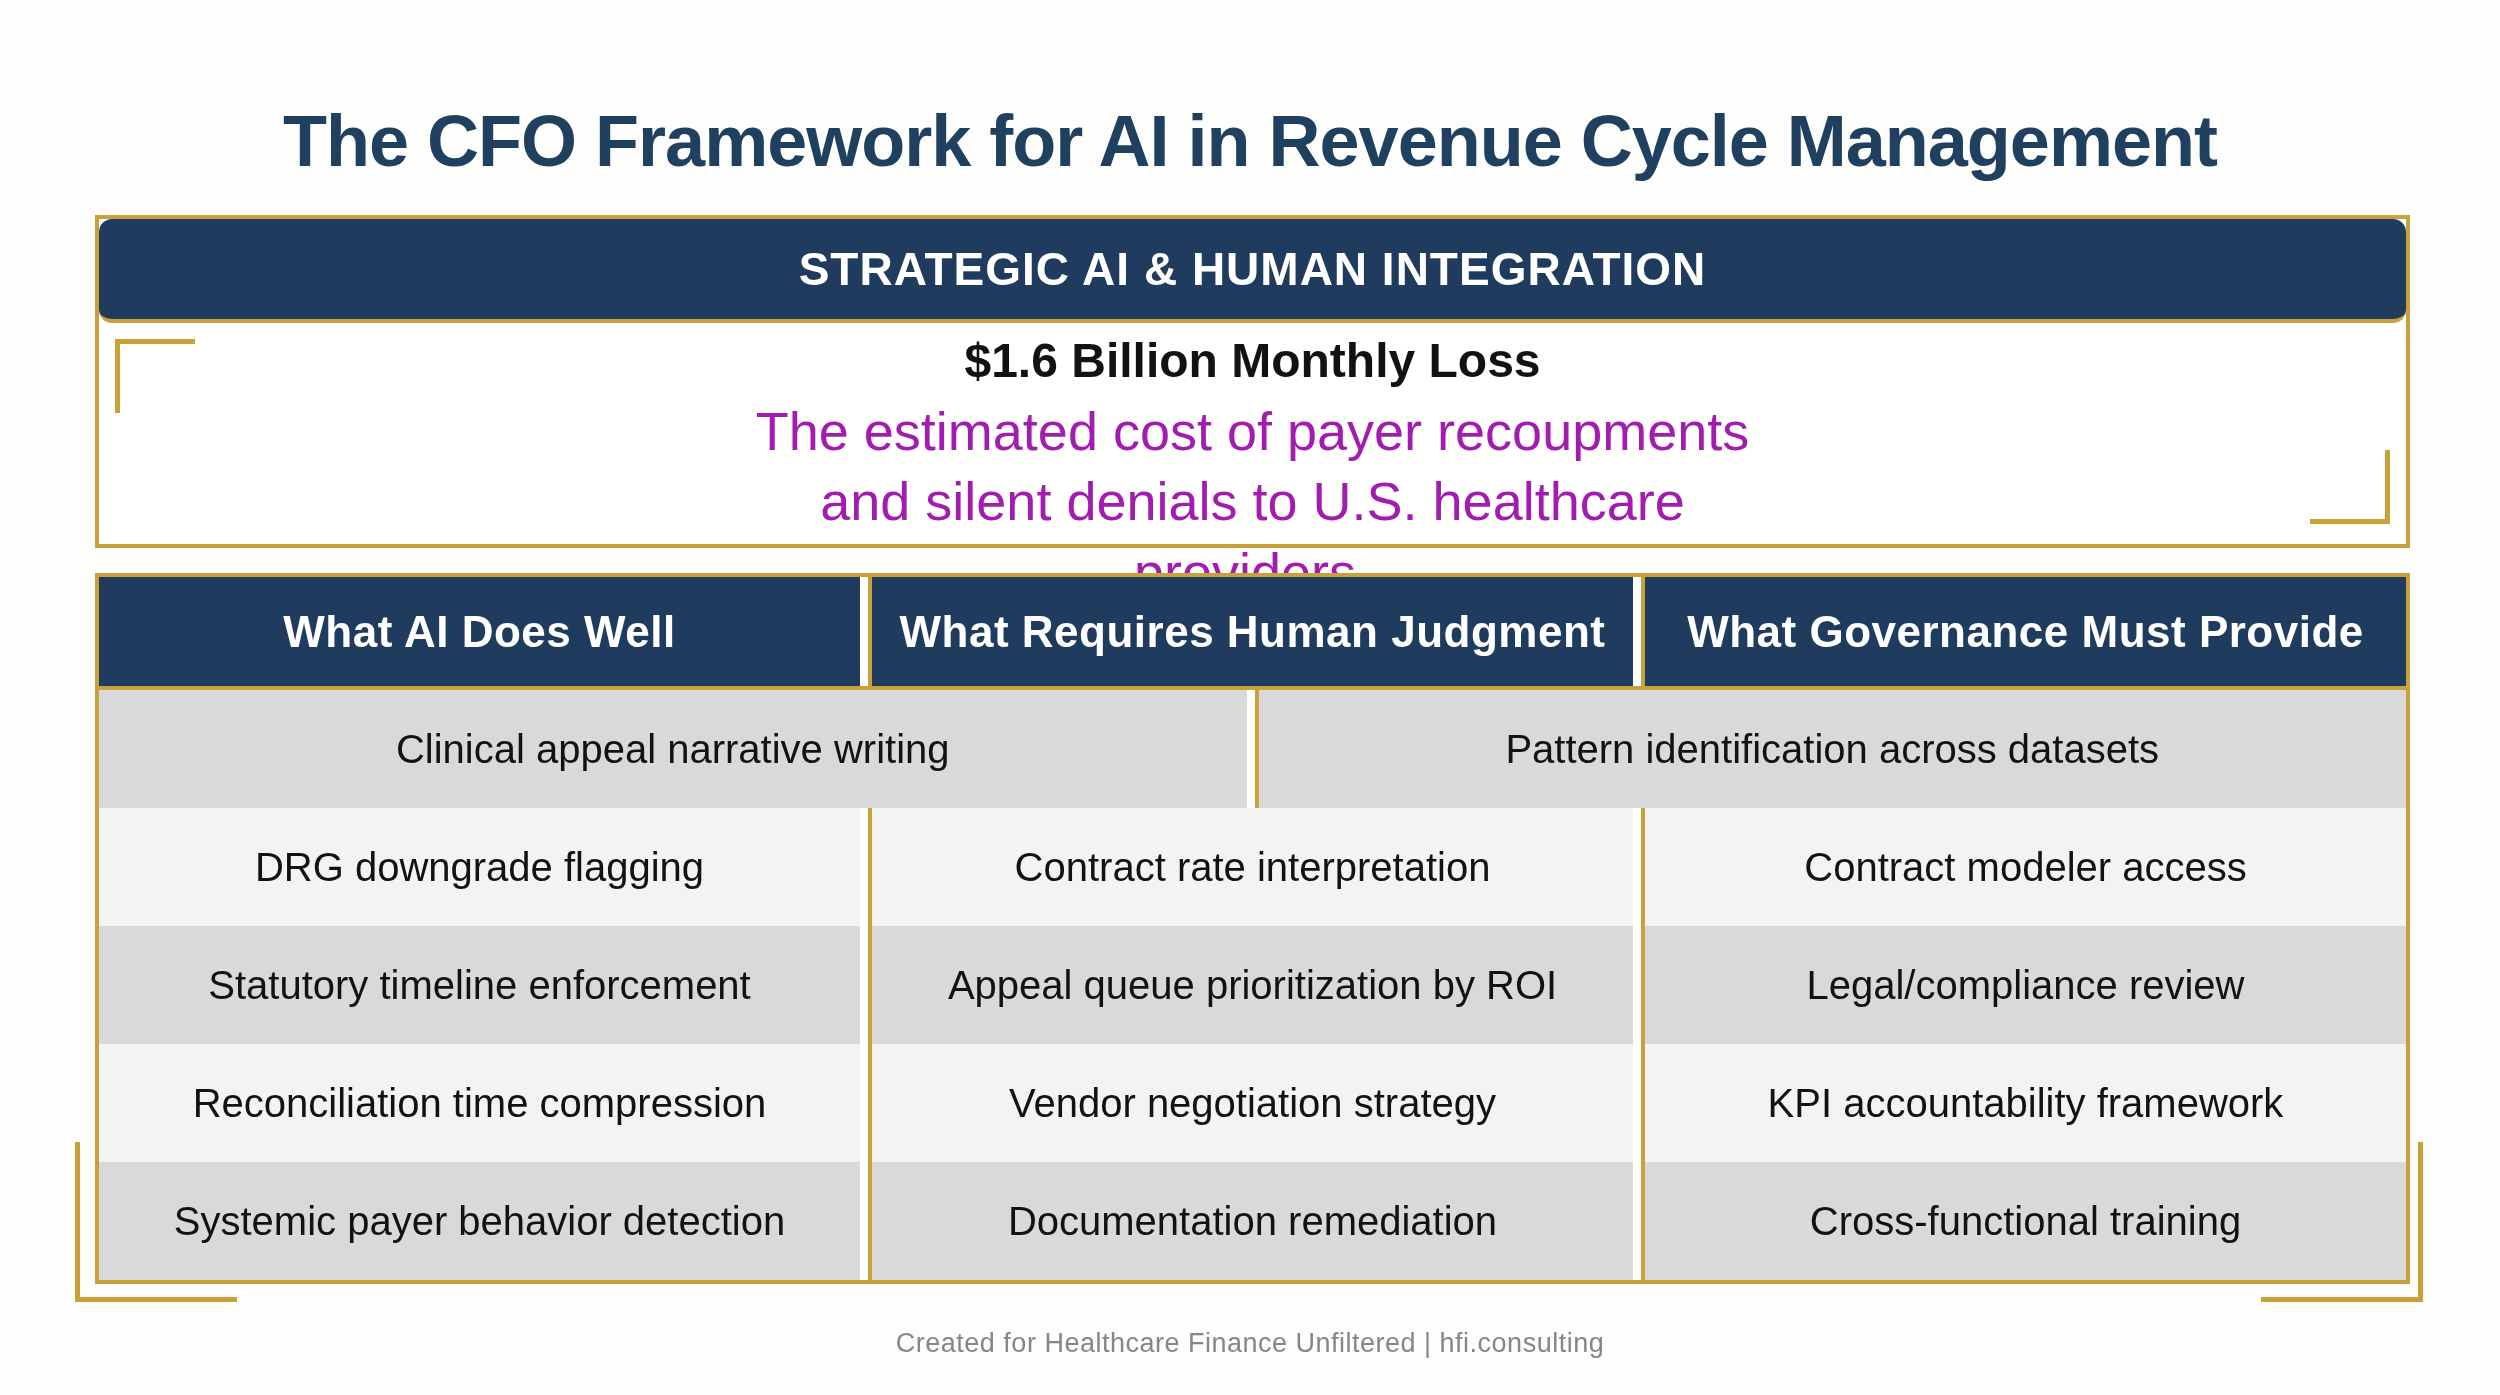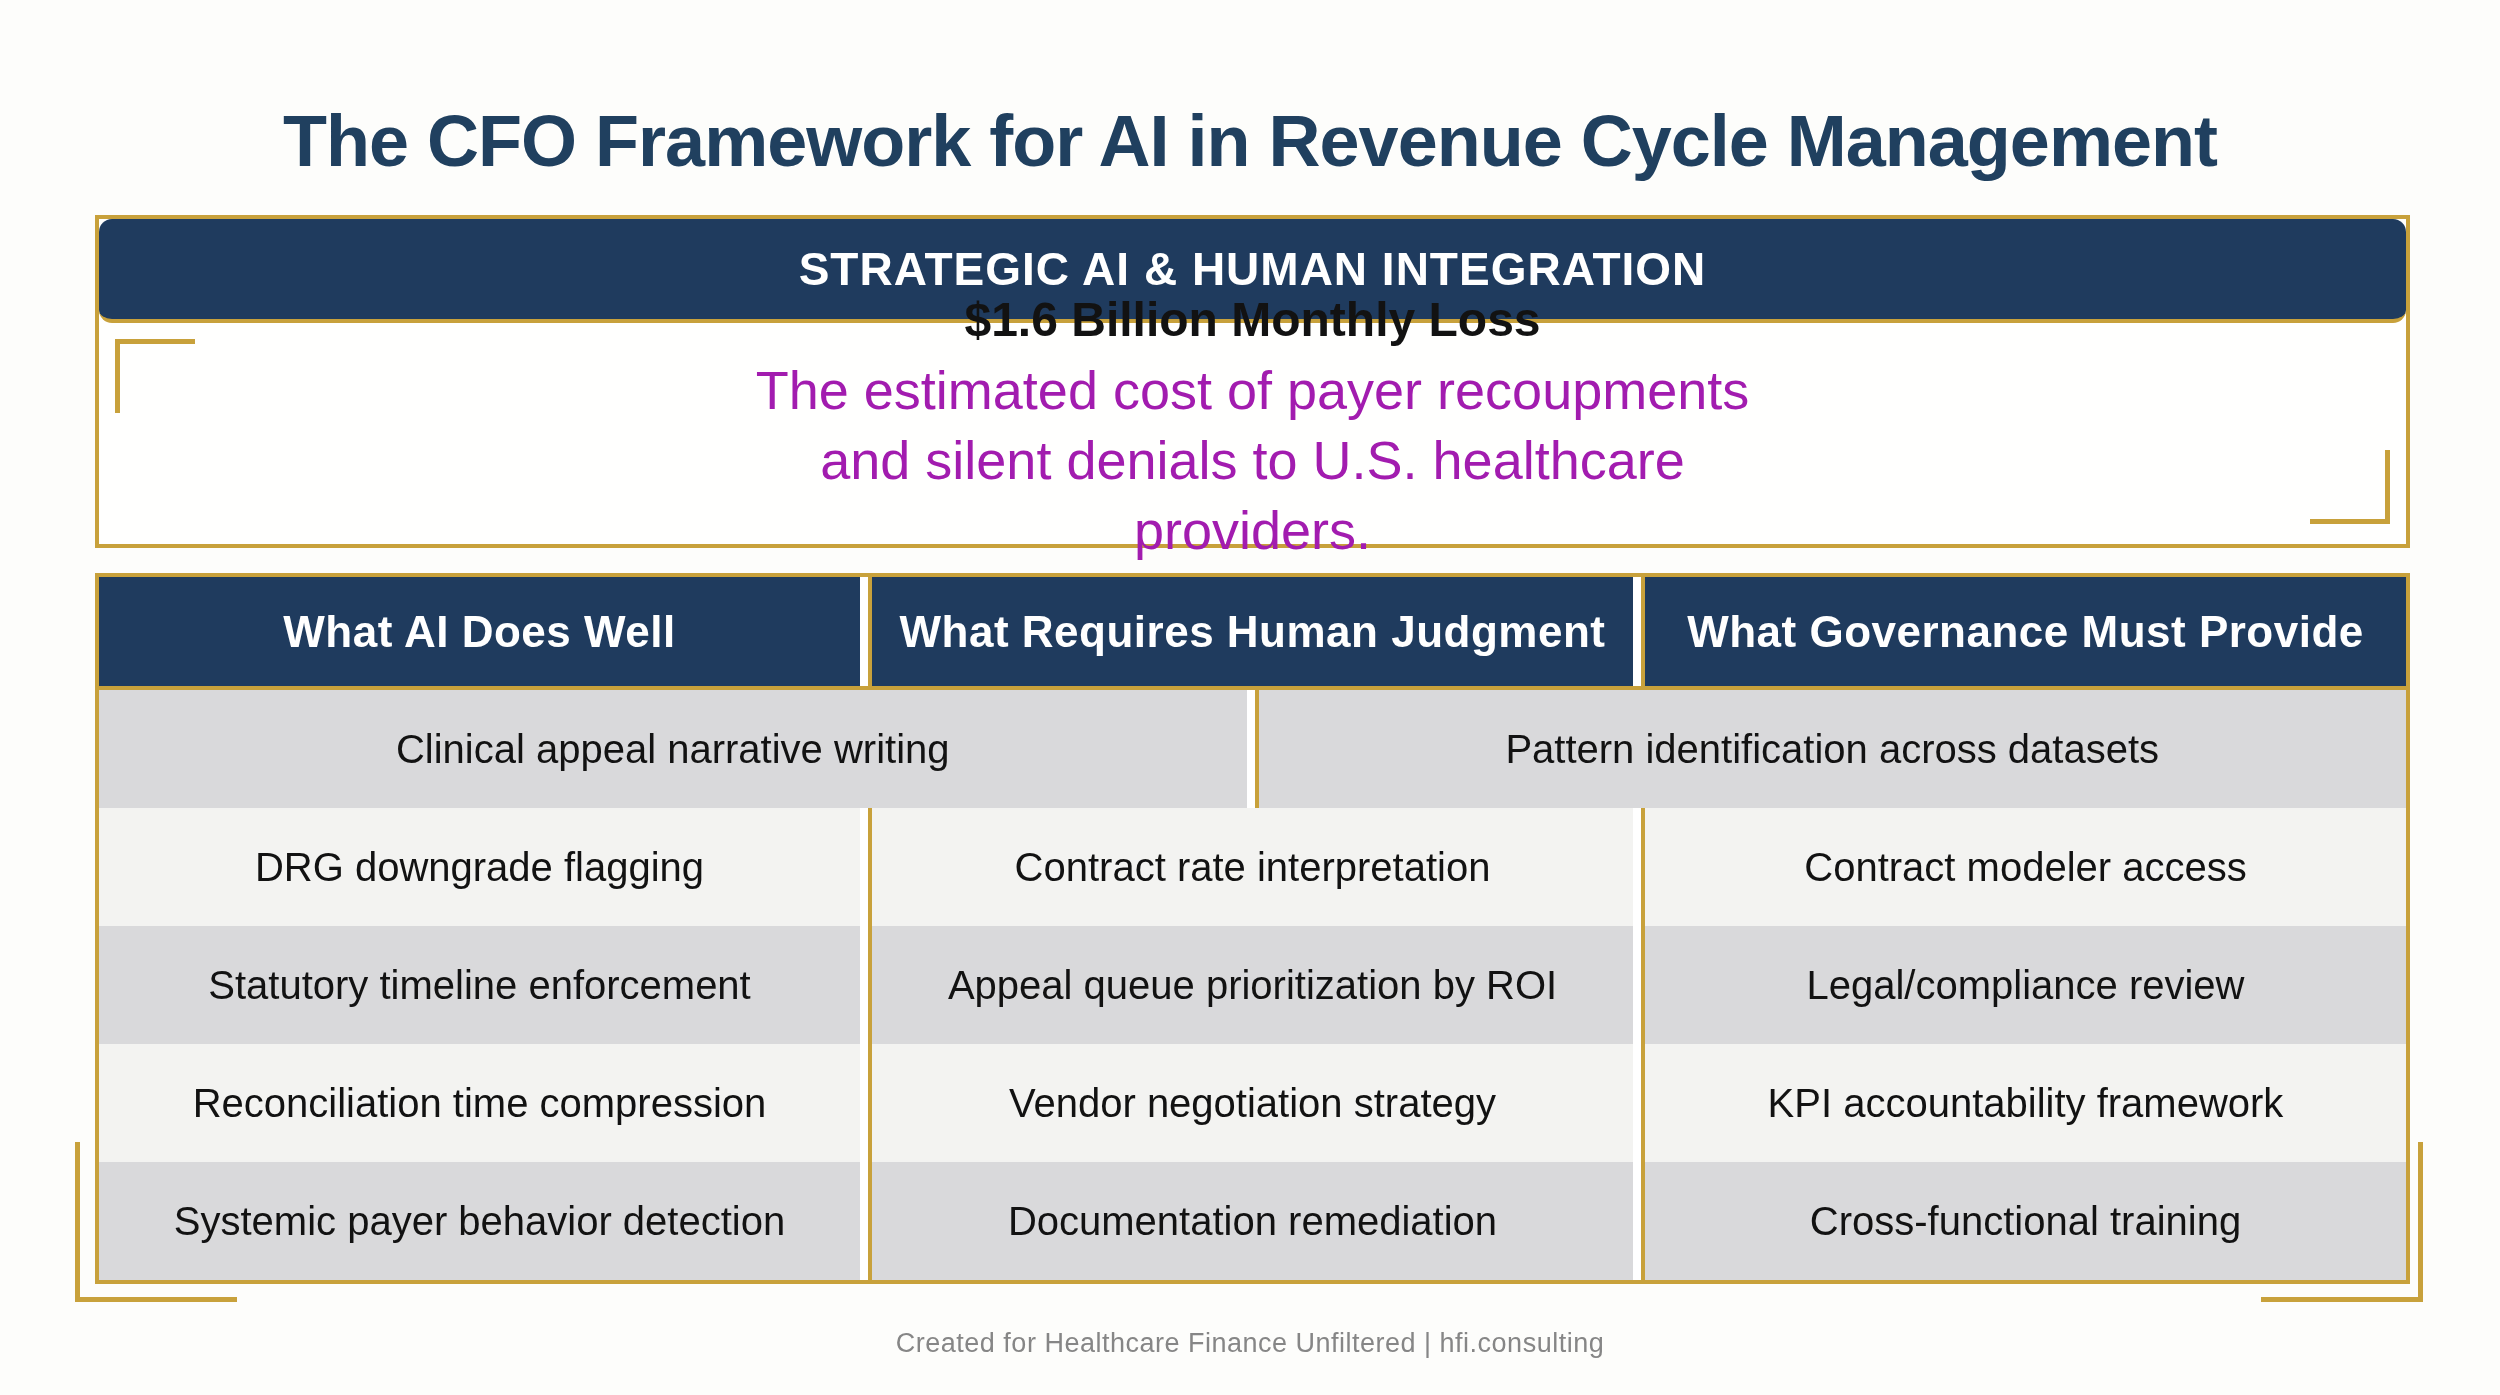--- a/index.html
+++ b/index.html
@@ -30,21 +30,21 @@
   .strategic-header{
     height:104px;background:var(--navy);
     display:flex;align-items:center;justify-content:center;
     color:#ffffff;font-weight:700;font-size:46px;letter-spacing:1px;
     border-bottom:4px solid var(--gold);
     border-radius:13px;
   }
   .cards{display:flex;height:217px;}
   .card{
     flex:1;position:relative;display:flex;flex-direction:column;
-    align-items:center;justify-content:center;text-align:center;
+    align-items:center;justify-content:space-between;text-align:center;
     padding:10px 70px 16px 70px;
   }
   .card + .card{border-left:4px solid var(--gold);}
   .card-heading{font-size:48px;font-weight:700;color:var(--ink);line-height:1.15;}
   .card-body{font-size:54px;color:#a21caf;line-height:1.3;margin-top:8px;max-width:1020px;}
   .cb{position:absolute;width:80px;height:74px;}
   .cb.tl{left:16px;top:16px;border-left:5px solid var(--gold);border-top:5px solid var(--gold);}
   .cb.br{right:16px;bottom:16px;border-right:5px solid var(--gold);border-bottom:5px solid var(--gold);}
   
   .framework-table{

